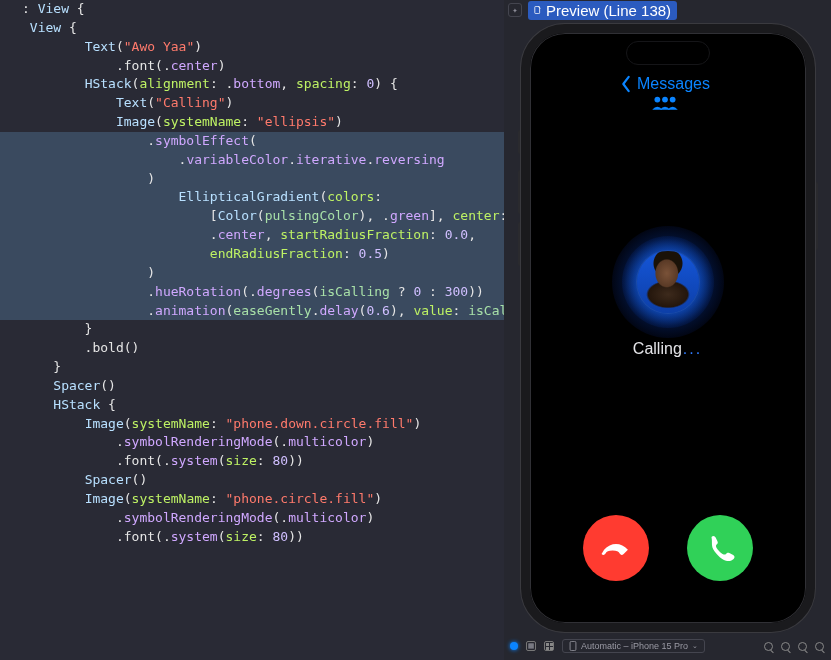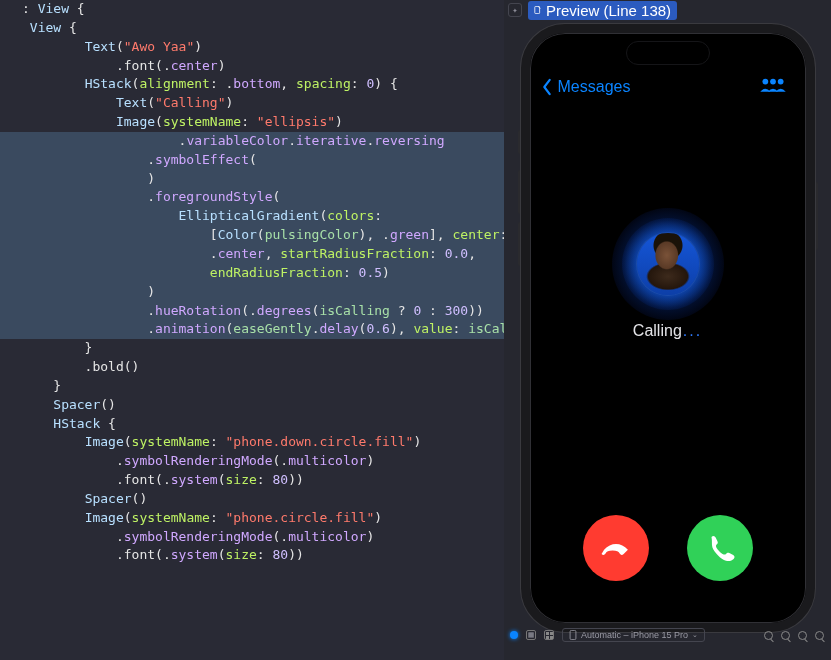--- a/index.html
+++ b/index.html
@@ -33,21 +33,21 @@
     background: #000;
     border-radius: 44px;
     border: 9px solid #1a1a1d;
     box-shadow: 0 0 0 1px #3a3a3f, inset 0 0 0 1px #303035;
     position: relative;
     overflow: hidden;
   }
   .notch { position:absolute; top:8px; left:50%; transform:translateX(-50%); width:84px; height:24px; background:#000; border-radius:16px; border:1px solid #151518;}
   .phone-content { position:absolute; inset:0; display:flex; flex-direction:column; align-items:center; color:#fff; font-family:-apple-system, "SF Pro", Helvetica, sans-serif; }
 
-  .nav-row { width:100%; display:flex; align-items:center; justify-content:space-between; padding: 42px 16px 0 10px; }
+  .nav-row { width:100%; display:flex; align-items:center; padding: 42px 16px 0 10px; flex-direction: column; }
   .nav-back { display:flex; align-items:center; gap:4px; color:#0a84ff; font-size:16px;}
   .nav-back svg { width:14px; height:18px; }
   .nav-people { color:#0a84ff; }
   .nav-people svg{ width:34px; height:20px;}
 
   .avatar-ring {
     margin-top: 110px;
     width: 112px; height:112px; border-radius:50%;
     background: radial-gradient(circle at center, rgba(10,70,180,0.95) 0%, rgba(10,60,160,0.8) 36%, rgba(5,30,90,0.55) 55%, rgba(5,20,70,0.3) 70%, rgba(0,0,0,0) 80%);
     display:flex; align-items:center; justify-content:center;
@@ -73,21 +73,21 @@
   .calling-dots { color:#2f7bff; letter-spacing:2px; margin-left:1px;}
 
   .call-buttons { position:absolute; bottom:42px; width:100%; display:flex; justify-content:space-around; padding:0 34px;}
   .call-btn { width:66px; height:66px; border-radius:50%; display:flex; align-items:center; justify-content:center; }
   .call-btn.decline { background:#ff3b30; }
   .call-btn.accept  { background:#30d158; }
   .call-btn svg { width:34px; height:34px; fill:#fff; }
 
   
   .preview-bottom {
-    position:absolute; bottom:18px; left:0; right:0;
+    position:absolute; bottom:7px; left:0; right:0;
     display:flex; align-items:center; justify-content:space-between;
     padding: 0 6px; font-family:-apple-system,sans-serif; font-size:9px; color:#9a9aa4;
   }
   .pb-left { display:flex; gap:8px; align-items:center;}
   .pb-left .dot{ width:8px;height:8px;border-radius:50%; background:#0a84ff; box-shadow:0 0 4px #0a84ff;}
   .pb-left .sq { width:10px;height:10px; border:1px solid #777; border-radius:2px; display:flex;align-items:center;justify-content:center; font-size:7px;}
   .pb-left .grid4{ display:grid; grid-template-columns:3px 3px; grid-template-rows:3px 3px; gap:1px;}
   .pb-left .grid4 i{ background:#888;}
   .pb-device { display:flex; align-items:center; gap:4px; border:1px solid #44454f; border-radius:3px; padding:1px 6px;}
   .pb-device svg{width:8px;height:10px;}
@@ -109,24 +109,23 @@
 <div class="code-pane" id="code-pane">
     <div class="code-line"><span class="tok-plain">: </span><span class="tok-pale">View</span><span class="tok-plain"> {</span></div>
     <div class="code-line"><span class="tok-plain"> </span><span class="tok-pale">View</span><span class="tok-plain"> {</span></div>
     <div class="code-line"><span></span></div>
     <div class="code-line"><span class="tok-plain">        </span><span class="tok-type">Text</span><span class="tok-plain">(</span><span class="tok-str">"Awo Yaa"</span><span class="tok-plain">)</span></div>
     <div class="code-line"><span class="tok-plain">            .</span><span class="tok-mod">font</span><span class="tok-plain">(.</span><span class="tok-prop">center</span><span class="tok-plain">)</span></div>
     <div class="code-line"><span></span></div>
     <div class="code-line"><span class="tok-plain">        </span><span class="tok-type">HStack</span><span class="tok-plain">(</span><span class="tok-arg">alignment</span><span class="tok-plain">: .</span><span class="tok-prop">bottom</span><span class="tok-plain">, </span><span class="tok-arg">spacing</span><span class="tok-plain">: </span><span class="tok-num">0</span><span class="tok-plain">) {</span></div>
     <div class="code-line"><span class="tok-plain">            </span><span class="tok-type">Text</span><span class="tok-plain">(</span><span class="tok-str">"Calling"</span><span class="tok-plain">)</span></div>
     <div class="code-line"><span class="tok-plain">            </span><span class="tok-type">Image</span><span class="tok-plain">(</span><span class="tok-arg">systemName</span><span class="tok-plain">: </span><span class="tok-str">"ellipsis"</span><span class="tok-plain">)</span></div>
+    <div class="code-line hl"><span class="tok-plain">                .</span><span class="tok-prop">symbolEffect</span><span class="tok-plain">(</span></div>
     <div class="code-line hl"><span class="tok-plain">                    .</span><span class="tok-prop">variableColor</span><span class="tok-plain">.</span><span class="tok-prop">iterative</span><span class="tok-plain">.</span><span class="tok-prop">reversing</span></div>
-    <div class="code-line hl"><span class="tok-plain">                .</span><span class="tok-prop">symbolEffect</span><span class="tok-plain">(</span></div>
     <div class="code-line hl"><span class="tok-plain">                )</span></div>
-    <div class="code-line hl"><span class="tok-plain">                .</span><span class="tok-prop">foregroundStyle</span><span class="tok-plain">(</span></div>
     <div class="code-line hl"><span class="tok-plain">                    </span><span class="tok-type">EllipticalGradient</span><span class="tok-plain">(</span><span class="tok-arg">colors</span><span class="tok-plain">:</span></div>
     <div class="code-line hl"><span class="tok-plain">                        [</span><span class="tok-type">Color</span><span class="tok-plain">(</span><span class="tok-id">pulsingColor</span><span class="tok-plain">), .</span><span class="tok-prop">green</span><span class="tok-plain">], </span><span class="tok-arg">center</span><span class="tok-plain">:</span></div>
     <div class="code-line hl"><span class="tok-plain">                        .</span><span class="tok-prop">center</span><span class="tok-plain">, </span><span class="tok-arg">startRadiusFraction</span><span class="tok-plain">: </span><span class="tok-num">0.0</span><span class="tok-plain">,</span></div>
     <div class="code-line hl"><span class="tok-plain">                        </span><span class="tok-arg">endRadiusFraction</span><span class="tok-plain">: </span><span class="tok-num">0.5</span><span class="tok-plain">)</span></div>
     <div class="code-line hl"><span class="tok-plain">                )</span></div>
     <div class="code-line hl"><span class="tok-plain">                .</span><span class="tok-prop">hueRotation</span><span class="tok-plain">(.</span><span class="tok-prop">degrees</span><span class="tok-plain">(</span><span class="tok-id">isCalling</span><span class="tok-plain"> ? </span><span class="tok-num">0</span><span class="tok-plain"> : </span><span class="tok-num">300</span><span class="tok-plain">))</span></div>
     <div class="code-line hl"><span class="tok-plain">                .</span><span class="tok-prop">animation</span><span class="tok-plain">(</span><span class="tok-id">easeGently</span><span class="tok-plain">.</span><span class="tok-prop">delay</span><span class="tok-plain">(</span><span class="tok-num">0.6</span><span class="tok-plain">), </span><span class="tok-arg">value</span><span class="tok-plain">: </span><span class="tok-id">isCalling</span></div>
     <div class="code-line"><span class="tok-plain">        }</span></div>
     <div class="code-line"><span class="tok-plain">        .</span><span class="tok-mod">bold</span><span class="tok-plain">()</span></div>
     <div class="code-line"><span></span></div>

